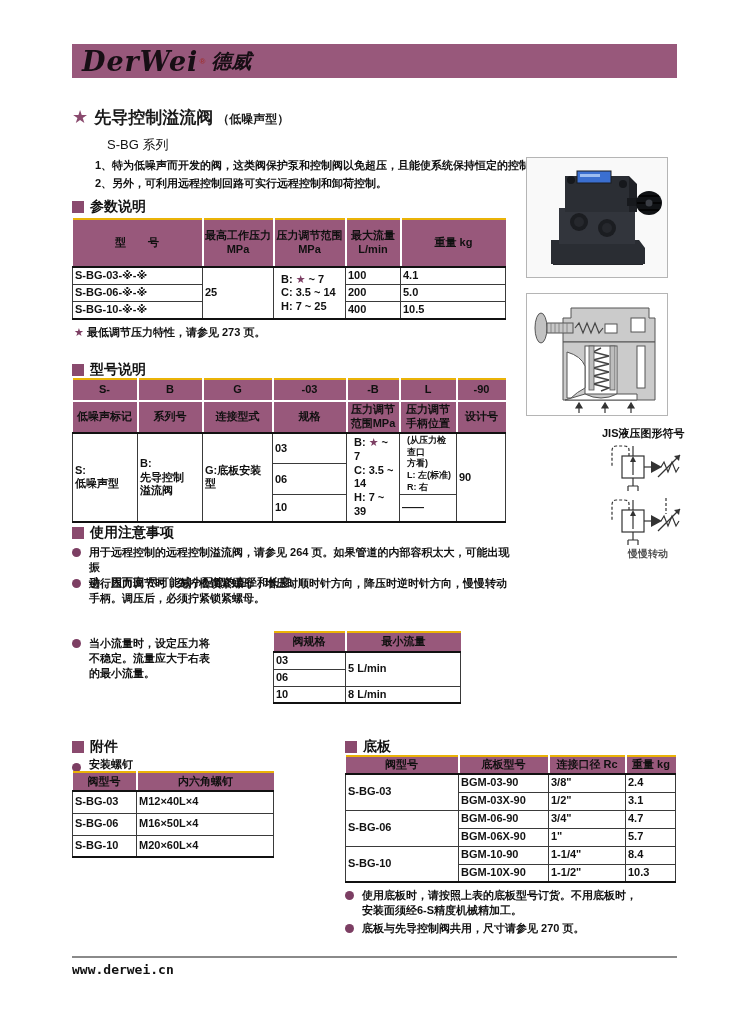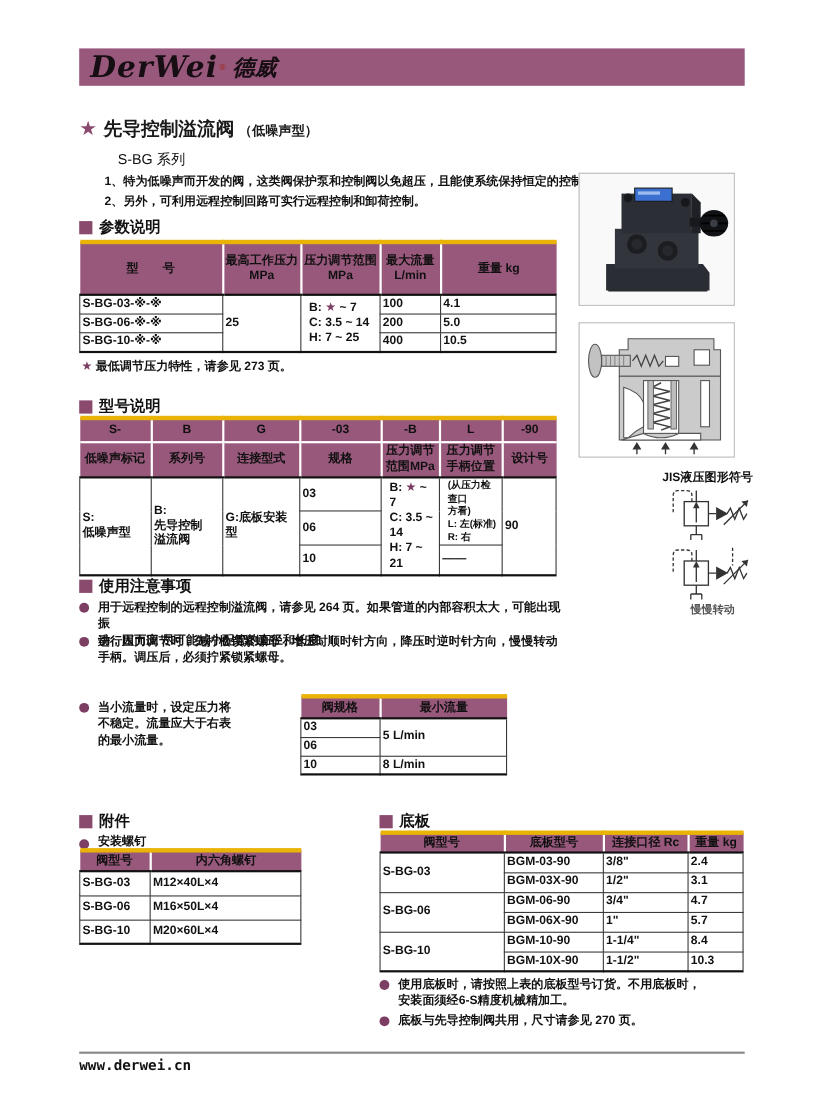--- a/index.html
+++ b/index.html
@@ -22,21 +22,21 @@
   .title-sub { font-size:12px; font-weight:bold; margin-left:4px; color:#1a1a1a; }
   .series { left:107px; top:136px; font-size:13px; font-weight:normal; }
   .features { left:95px; top:156px; font-size:11px; font-weight:bold; line-height:18px; width:480px; }
 
   
   .sec { display:flex; align-items:center; font-size:14px; font-weight:bold; }
   .sq { width:12px; height:12px; background:#8A4A6E; margin-right:6px; display:inline-block; }
 
   
   table.t { border-collapse:collapse; position:absolute; table-layout:fixed;
-            border-top:4px solid #eab308; border-bottom:2px solid #111; }
+            border-top:2px solid #eab308; border-bottom:2px solid #111; }
   table.t th { background:#98587B; color:#101010; font-weight:bold; font-size:11px;
                border-right:2px solid #fff; border-bottom:2px solid #111; text-align:center; vertical-align:middle; line-height:1.25; }
   table.t th:last-child { border-right:none; }
   table.t td { border:1px solid #3a3a3a; font-size:11px; font-weight:bold; vertical-align:middle; line-height:1.25; padding:1px 2px; }
   .left-cell { text-align:left !important; padding-left:7px !important; }
   .star { color:#7C3E63; }
 
   .coderow th { font-size:13px; border-bottom:2px solid #fff !important; }
   .labelrow th { border-bottom:2px solid #111 !important; font-size:11px; }
   .small-cell { font-size:9px !important; line-height:1.3 !important; }
@@ -179,21 +179,21 @@
         <td rowspan="3" class="pre">S:
 低噪声型</td>
         <td rowspan="3" class="pre">B:
 先导控制
 溢流阀</td>
         <td rowspan="3">G:底板安装型</td>
         <td>03</td>
         <td rowspan="3" class="left-cell">
           <span>B:</span> <span class="star">★</span><span> ~ 7</span><br>
           <span>C: 3.5 ~ 14</span><br>
-          <span>H: 7 ~ 21</span>
+          <span>H: 7 ~ 39</span>
         </td>
         <td rowspan="2" class="pre small-cell left-cell">(从压力检查口
 方看)
 L: 左(标准)
 R: 右</td>
         <td rowspan="3">90</td>
       </tr>
       <tr style="height:24px">
         <td>06</td>
       </tr>

